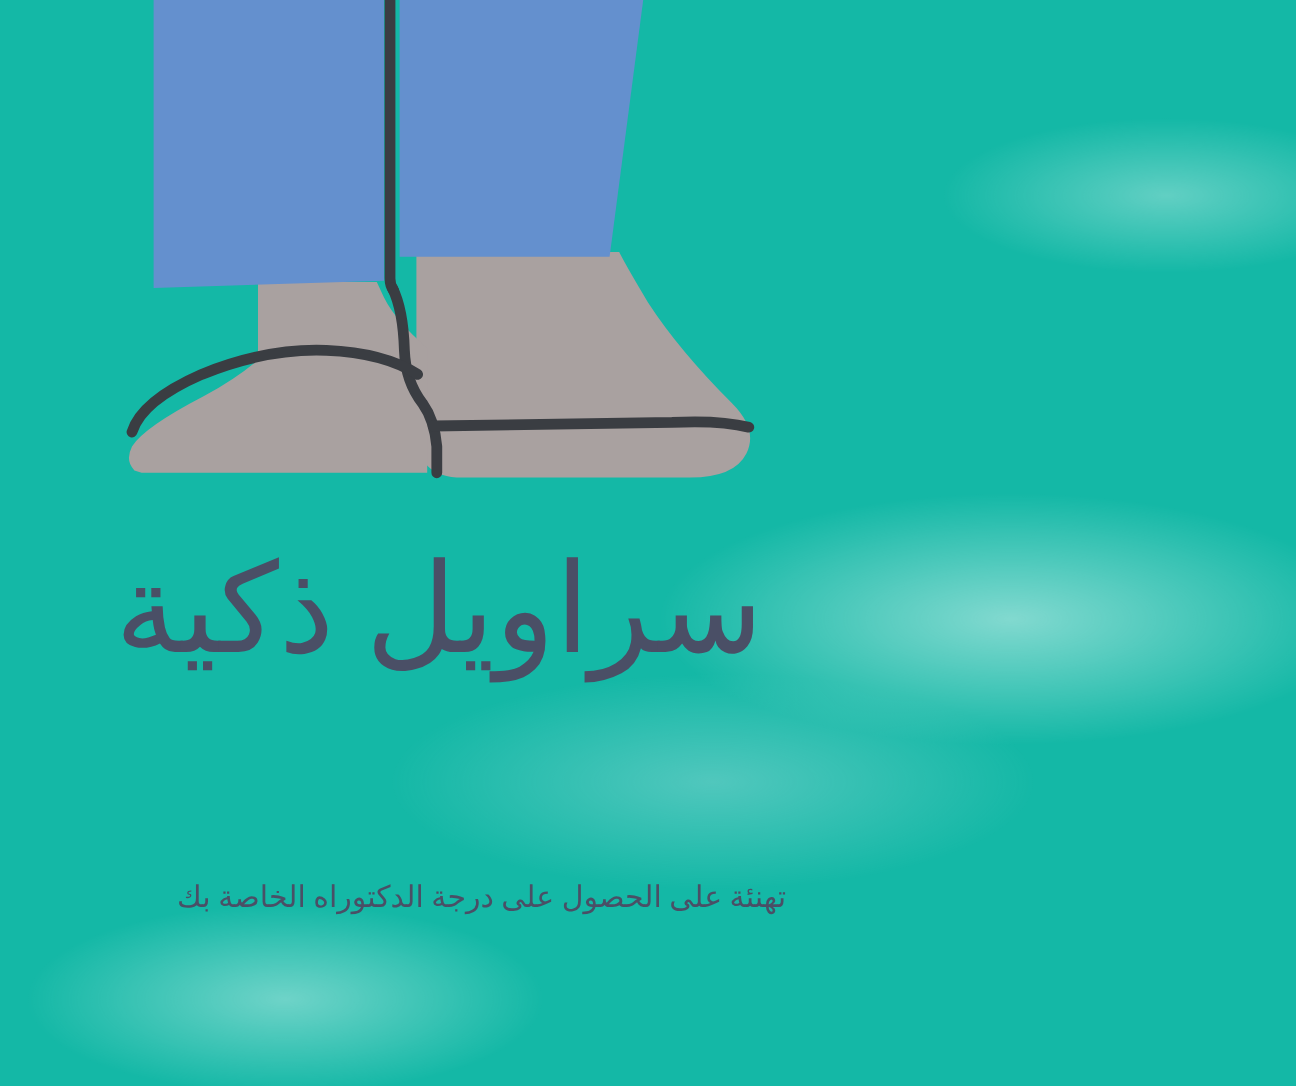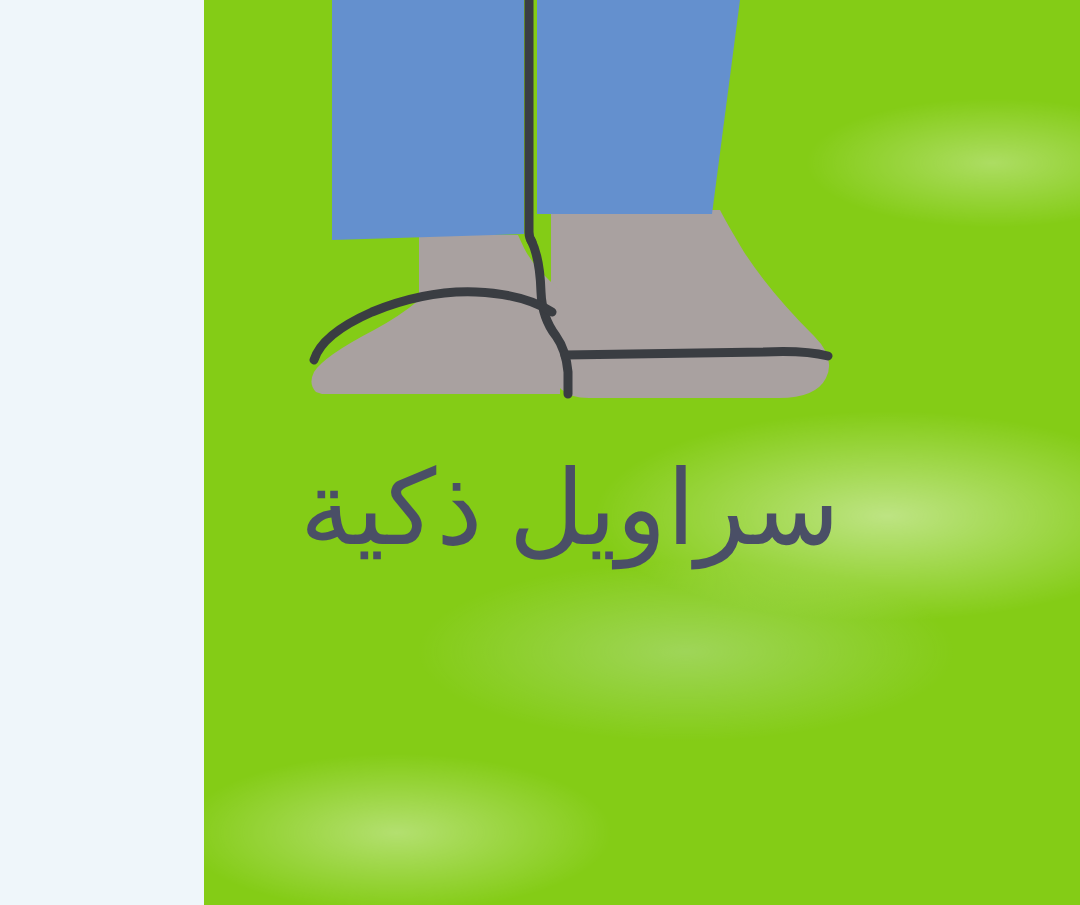--- a/index.html
+++ b/index.html
@@ -11,23 +11,23 @@
     width: 1080px;
     height: 905px;
     overflow: hidden;
     background: #eff6fa;
     font-family: "Liberation Serif", "DejaVu Serif", serif;
   }
 
   
   .page {
     position: relative;
-    width: 876px;
+    width: 1080px;
     height: 905px;
-    background: #84cc16;
+    background: #14b8a6;
   }
 
   
   .page-texture {
     position: absolute;
     inset: 0;
     pointer-events: none;
     opacity: .55;
     background:
       radial-gradient(ellipse 420px 150px at 78% 57%, rgba(255,255,255,.85), rgba(255,255,255,0) 70%),
@@ -146,14 +146,15 @@
 
       <path d="M 361 355
                L 560 352
                Q 600 350 624 356" fill="none" stroke="#3a3d42" stroke-width="9" stroke-linecap="round"></path>
 
     </svg>
   </div>
 
   <h1 class="headline">سراويل ذكية</h1>
 
+  <p class="body-copy">تهنئة على الحصول على درجة الدكتوراه الخاصة بك</p>
 
 </div>
 
 </body></html>

